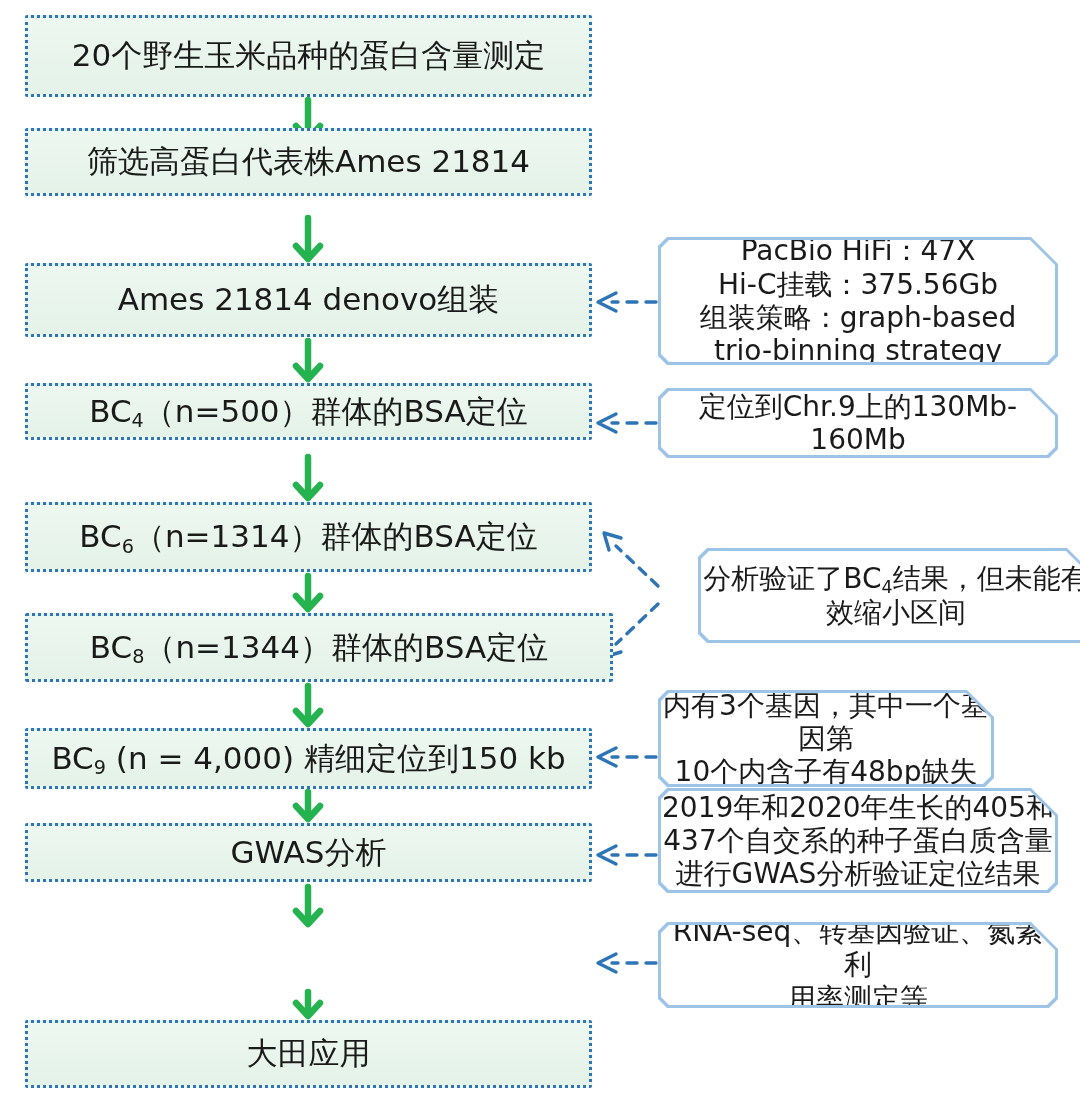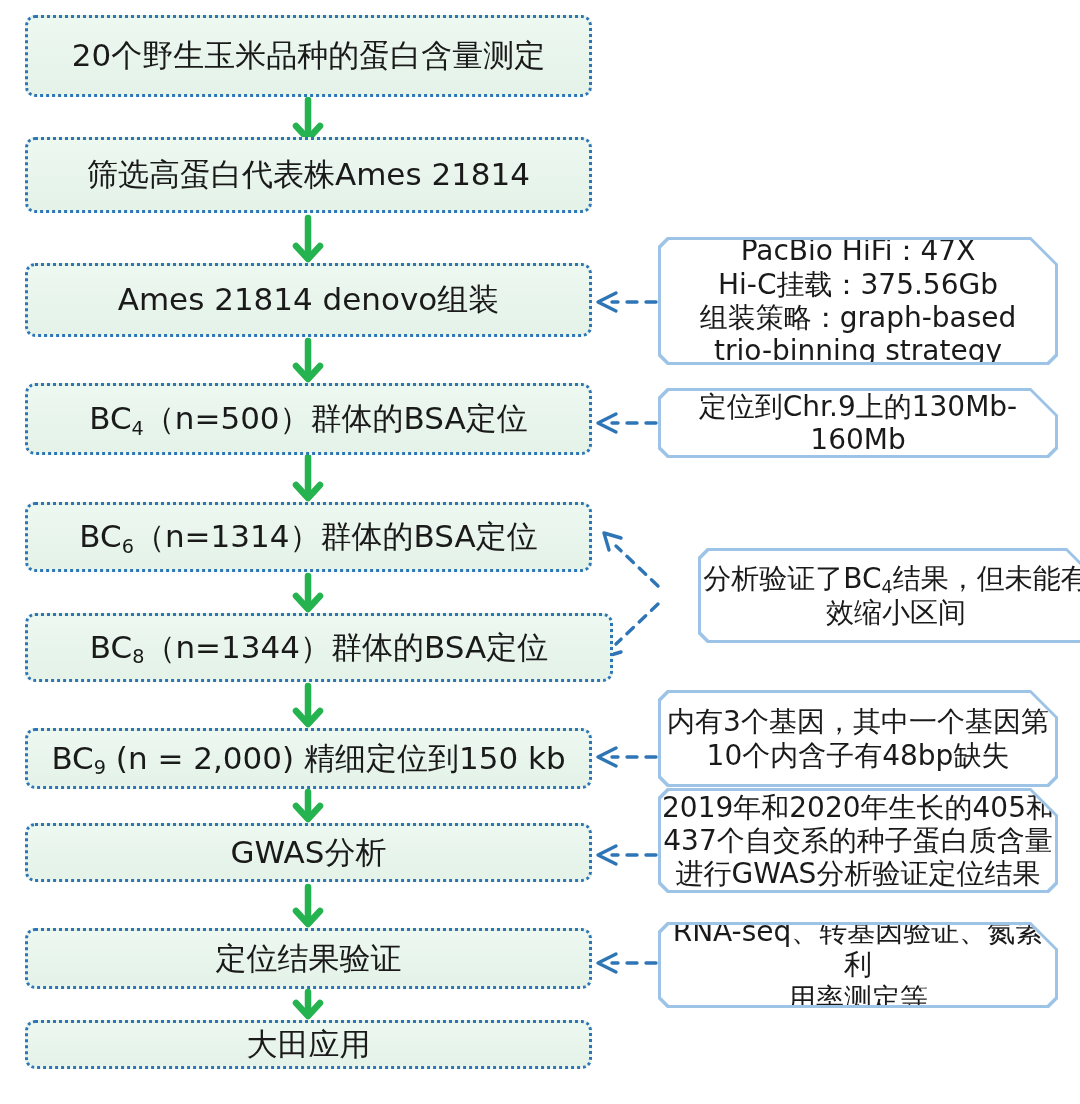--- a/index.html
+++ b/index.html
@@ -16,21 +16,21 @@
     position: absolute;
     left: 0; top: 0;
     width: 1080px; height: 1104px;
     pointer-events: none;
   }
   .flow-box {
     position: absolute;
     box-sizing: border-box;
     background: linear-gradient(180deg, #edf8f0 0%, #e4f2e8 100%);
     border: 3px dotted #2e75b6;
-    border-radius: 10px;
+    border-radius: 2px;
     display: flex;
     align-items: center;
     justify-content: center;
     text-align: center;
     font-size: 31px;
     line-height: 1.15;
     white-space: nowrap;
   }
   .flow-box .sub, .callout-text .sub {
     font-size: 0.62em;
@@ -135,45 +135,42 @@
       <g>
           <line x1="656" y1="963" x2="612" y2="963" stroke-dasharray="10 9"></line>
           <path d="M616,954 L598,963 L616,972"></path>
         </g>
     </g>
   </svg>
 
   <div class="flow-box" style="left:25px;top:15px;width:567px;height:82px">
     <span><span>20个野生玉米品种的蛋白含量测定</span><span class="sub"></span><span></span></span>
   </div>
-  <div class="flow-box" style="left:25px;top:137px;width:567px;height:76px">
+  <div class="flow-box" style="left:25px;top:128px;width:567px;height:68px">
     <span><span>筛选高蛋白代表株Ames 21814</span><span class="sub"></span><span></span></span>
   </div>
   <div class="flow-box" style="left:25px;top:263px;width:567px;height:74px">
     <span><span>Ames 21814 denovo组装</span><span class="sub"></span><span></span></span>
   </div>
-  <div class="flow-box" style="left:25px;top:383px;width:567px;height:72px">
+  <div class="flow-box" style="left:25px;top:383px;width:567px;height:57px">
     <span><span>BC</span><span class="sub">4</span><span>（n=500）群体的BSA定位</span></span>
   </div>
   <div class="flow-box" style="left:25px;top:502px;width:567px;height:70px">
     <span><span>BC</span><span class="sub">6</span><span>（n=1314）群体的BSA定位</span></span>
   </div>
   <div class="flow-box" style="left:25px;top:613px;width:588px;height:69px">
     <span><span>BC</span><span class="sub">8</span><span>（n=1344）群体的BSA定位</span></span>
   </div>
   <div class="flow-box" style="left:25px;top:728px;width:567px;height:61px">
-    <span><span>BC</span><span class="sub">9</span><span> (n = 2,000) 精细定位到150 kb</span></span>
+    <span><span>BC</span><span class="sub">9</span><span> (n = 4,000) 精细定位到150 kb</span></span>
   </div>
   <div class="flow-box" style="left:25px;top:823px;width:567px;height:59px">
     <span><span>GWAS分析</span><span class="sub"></span><span></span></span>
   </div>
-  <div class="flow-box" style="left:25px;top:928px;width:567px;height:61px">
-    <span><span>定位结果验证</span><span class="sub"></span><span></span></span>
-  </div>
-  <div class="flow-box" style="left:25px;top:1020px;width:567px;height:49px">
+  <div class="flow-box" style="left:25px;top:1020px;width:567px;height:68px">
     <span><span>大田应用</span><span class="sub"></span><span></span></span>
   </div>
 
   <div class="callout" style="left:658px;top:237px;width:400px;height:128px">
     <div class="callout-inner">
       <div class="callout-text"><span>PacBio HiFi：47X
 Hi-C挂载：375.56Gb
 组装策略：graph-based
 trio-binning strategy</span><span class="sub"></span><span></span></div>
     </div>
@@ -183,21 +180,21 @@
       <div class="callout-text"><span>定位到Chr.9上的130Mb-
 160Mb</span><span class="sub"></span><span></span></div>
     </div>
   </div>
   <div class="callout" style="left:698px;top:548px;width:396px;height:95px">
     <div class="callout-inner">
       <div class="callout-text"><span>分析验证了BC</span><span class="sub">4</span><span>结果，但未能有
 效缩小区间</span></div>
     </div>
   </div>
-  <div class="callout" style="left:658px;top:690px;width:400px;height:97px">
+  <div class="callout" style="left:658px;top:690px;width:336px;height:97px">
     <div class="callout-inner">
       <div class="callout-text"><span>内有3个基因，其中一个基因第
 10个内含子有48bp缺失</span><span class="sub"></span><span></span></div>
     </div>
   </div>
   <div class="callout" style="left:658px;top:788px;width:400px;height:105px">
     <div class="callout-inner">
       <div class="callout-text"><span>2019年和2020年生长的405和
 437个自交系的种子蛋白质含量
 进行GWAS分析验证定位结果</span><span class="sub"></span><span></span></div>

